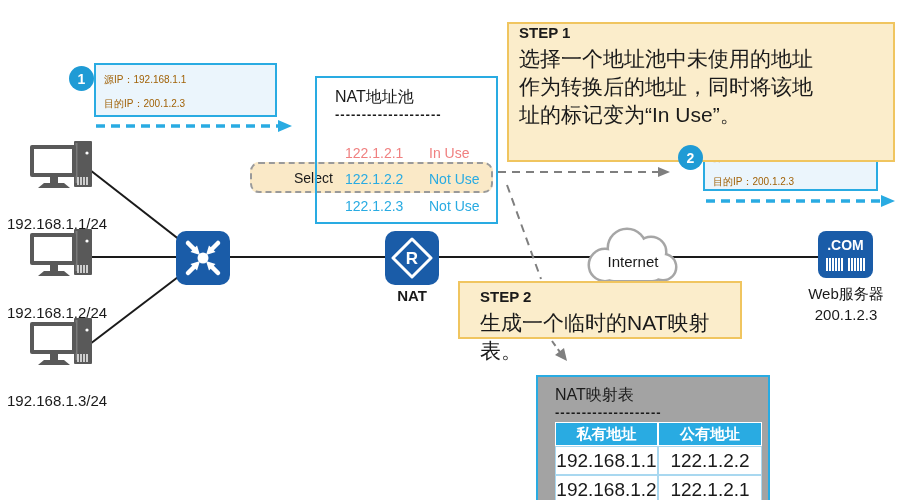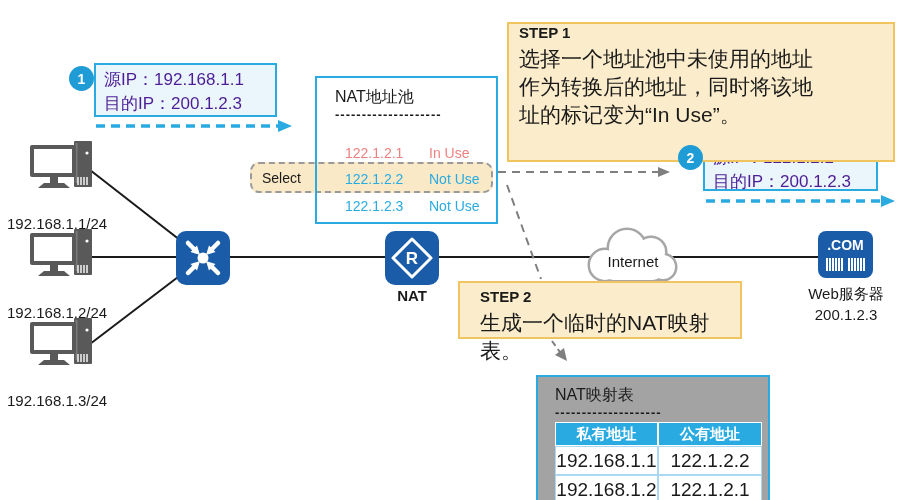--- a/index.html
+++ b/index.html
@@ -11,21 +11,21 @@
   svg{display:block;}
   
   .note{
     background:#FBEDCB;border:2px solid #F0C55F;box-sizing:border-box;
   }
   .note .note-title{font-size:15px;font-weight:600;color:#1a1a1a;margin:0 0 4px 0;}
   .note .note-line{font-size:21px;line-height:28px;color:#1a1a1a;}
   
   .packet{
     background:#EBF5FC;border:2px solid #29ABE2;box-sizing:border-box;
-    padding:3px 8px;font-size:17px;line-height:24px;color:#4c1d95;white-space:nowrap;
+    padding:3px 8px;font-size:10px;line-height:24px;color:#a16207;white-space:nowrap;
   }
   .badge{
     width:25px;height:25px;border-radius:50%;background:#1F9BD5;color:#fff;
     font-size:14px;font-weight:bold;display:flex;align-items:center;justify-content:center;
   }
   
   .cyanbox{border:2px solid #29ABE2;box-sizing:border-box;background:transparent;padding-left:20px;}
   .pool-title{font-size:16px;color:#1a1a1a;}
   .divider{font-size:13px;letter-spacing:1px;color:#1a1a1a;font-weight:bold;}
   .pool-row{font-size:14px;white-space:nowrap;}
@@ -72,21 +72,21 @@
 
     <line x1="498" y1="172" x2="658" y2="172" stroke="#7F7F7F" stroke-width="2" stroke-dasharray="8 6"></line>
     <polygon points="658,167 670,172 658,177" fill="#7F7F7F"></polygon>
 
     <line x1="507" y1="185" x2="541" y2="279" stroke="#7F7F7F" stroke-width="2" stroke-dasharray="8 6"></line>
 
     <line x1="552" y1="341" x2="562" y2="355" stroke="#7F7F7F" stroke-width="2" stroke-dasharray="6 4"></line>
     <polygon points="555,355 567,361 564,348" fill="#7F7F7F"></polygon>
   </svg>
 
-  <div class="abs select-wrap" style="left:250px;top:162px;width:243px;height:31px;z-index:2;">
+  <div class="abs select-wrap" style="left:250px;top:162px;width:243px;height:31px;z-index:2;padding-left:32px;">
     <span class="select-label">Select</span>
   </div>
 
   <svg class="abs" style="left:30px;top:141px;z-index:3;" width="64" height="48" viewBox="0 0 64 48">
     <rect x="44" y="0" width="18" height="46" rx="1" fill="#595959"></rect>
     <rect x="45.5" y="2" width="2" height="40" fill="#7a7a7a"></rect>
     <circle cx="57" cy="12" r="1.6" fill="#fff"></circle>
     <g stroke="#fff" stroke-width="1.4">
       <line x1="48" y1="36" x2="48" y2="44"></line>
         <line x1="51" y1="36" x2="51" y2="44"></line>

